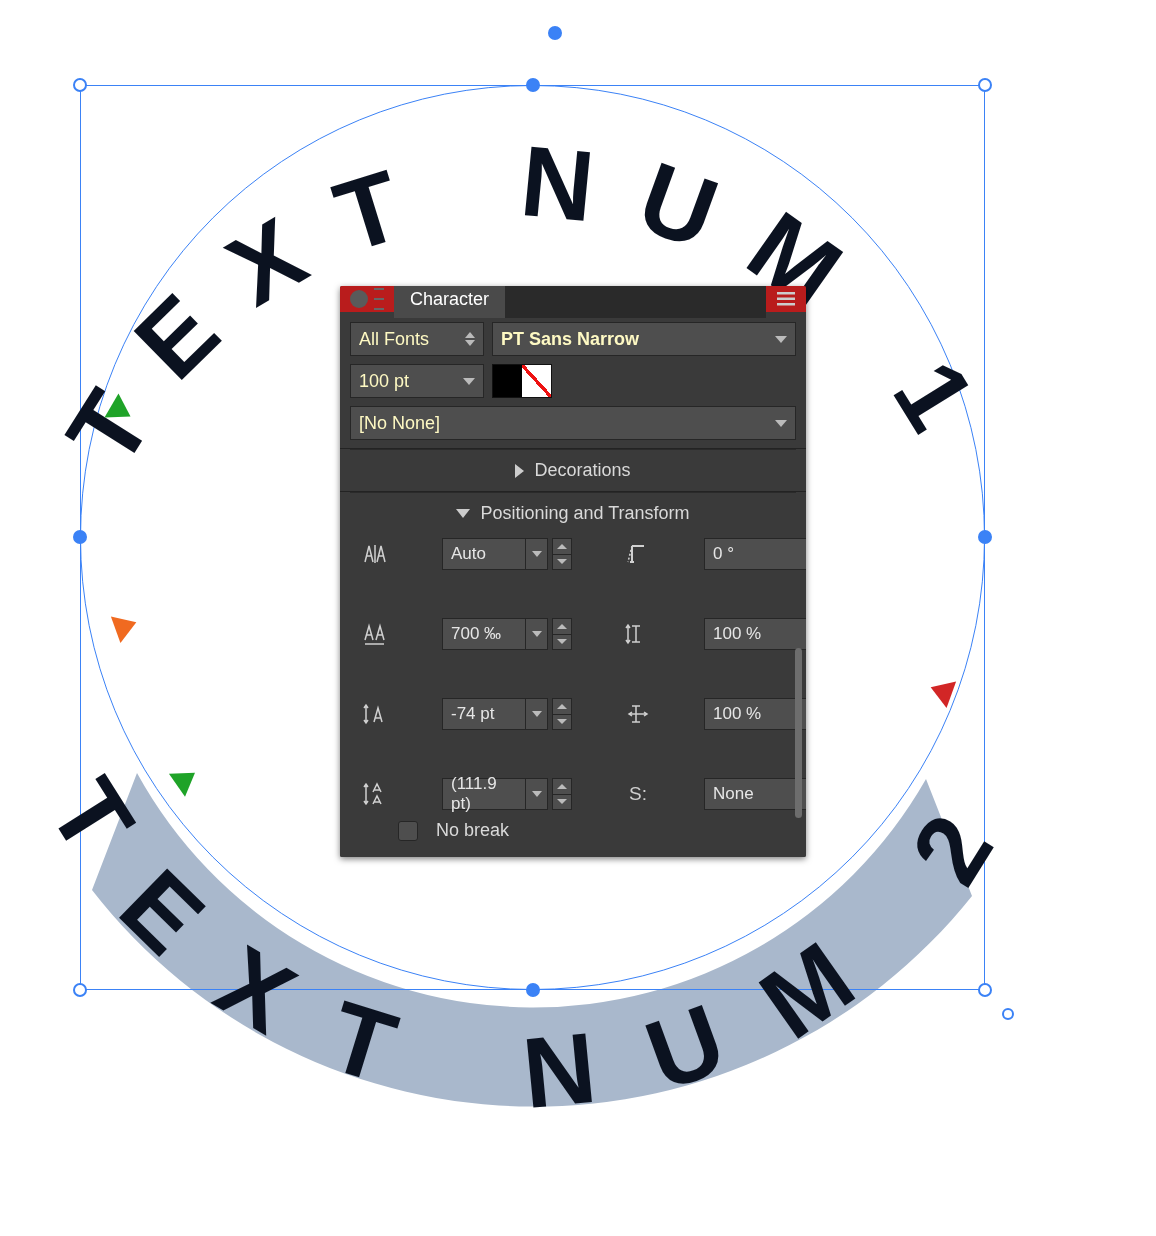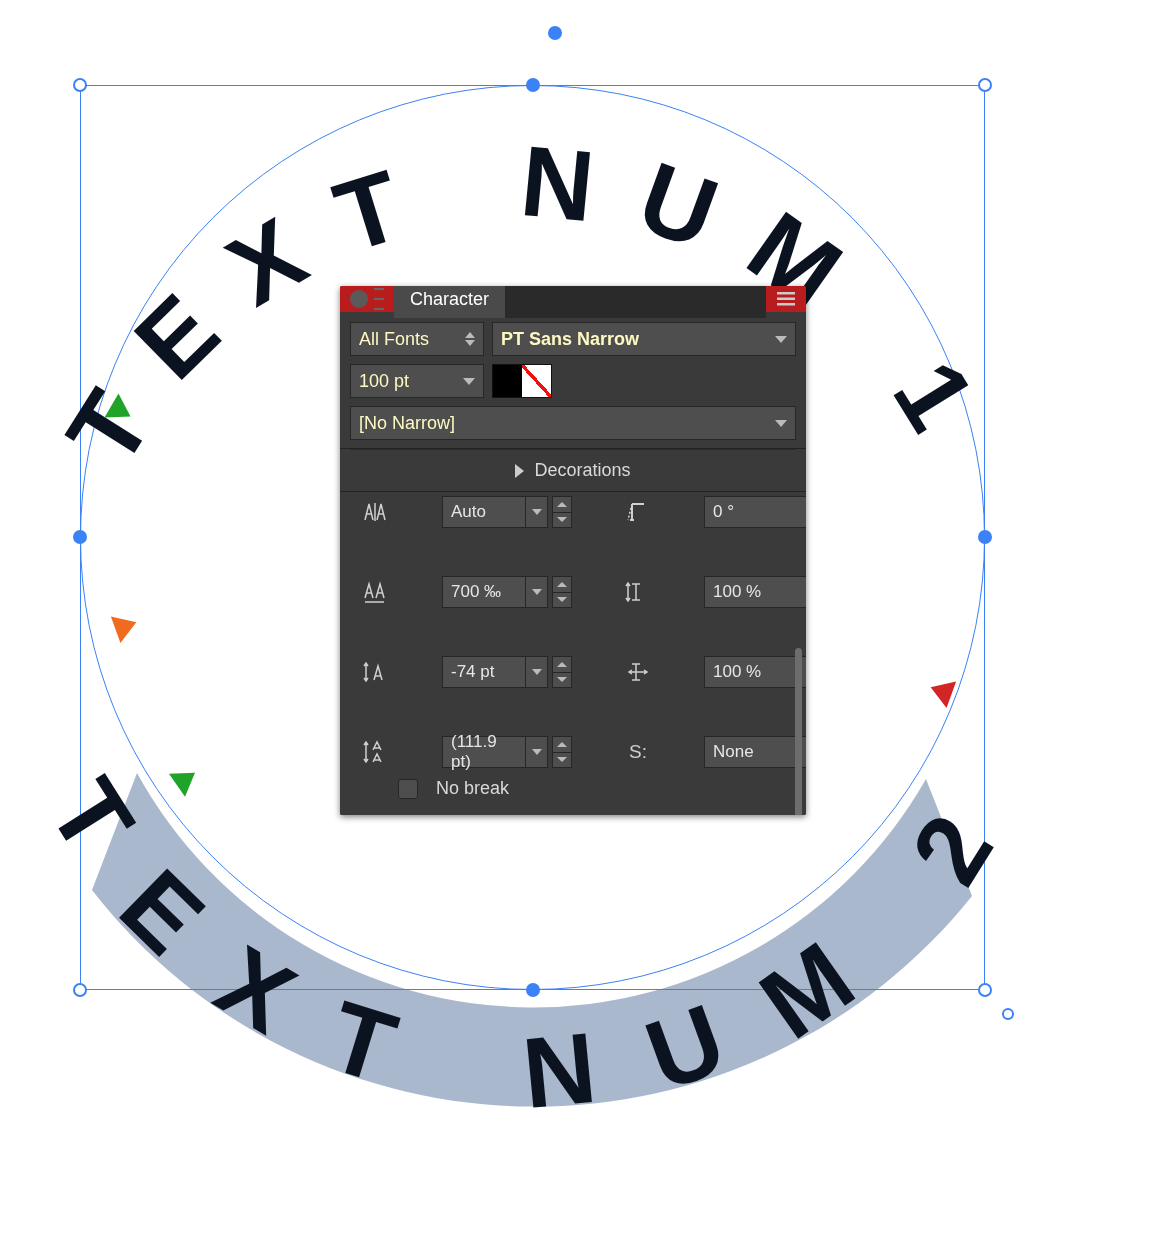--- a/index.html
+++ b/index.html
@@ -339,32 +339,36 @@
           <span>100 pt</span>
           <div class="arrow"></div>
         </div>
         <div class="colorswatches">
           <div class="swatch-fill"></div>
           <div class="swatch-none"></div>
         </div>
       </div>
       <div class="row">
         <div class="select w-style">
-          <span>[No Narrow]</span>
+          <span>[No None]</span>
           <div class="arrow"></div>
         </div>
       </div>
 
       <div class="sections-wrap">
         <div class="section-divider"></div>
         <div class="section-hdr">
           <div class="disclosure right"></div>
           <span>Decorations</span>
         </div>
         <div class="section-divider"></div>
+        <div class="section-hdr">
+          <div class="disclosure down"></div>
+          <span>Positioning and Transform</span>
+        </div>
 
         <div class="pos-grid">
 
           <div class="icon-cell">
             <svg viewBox="0 0 28 24">
                 <path d="M3 20 L7 4 L11 20 M5 14 L9 14 M13 3 L13 21 M15 20 L19 4 L23 20 M17 14 L21 14"></path>
               </svg>
           </div>
           <div class="valbox">
             <div class="field">

